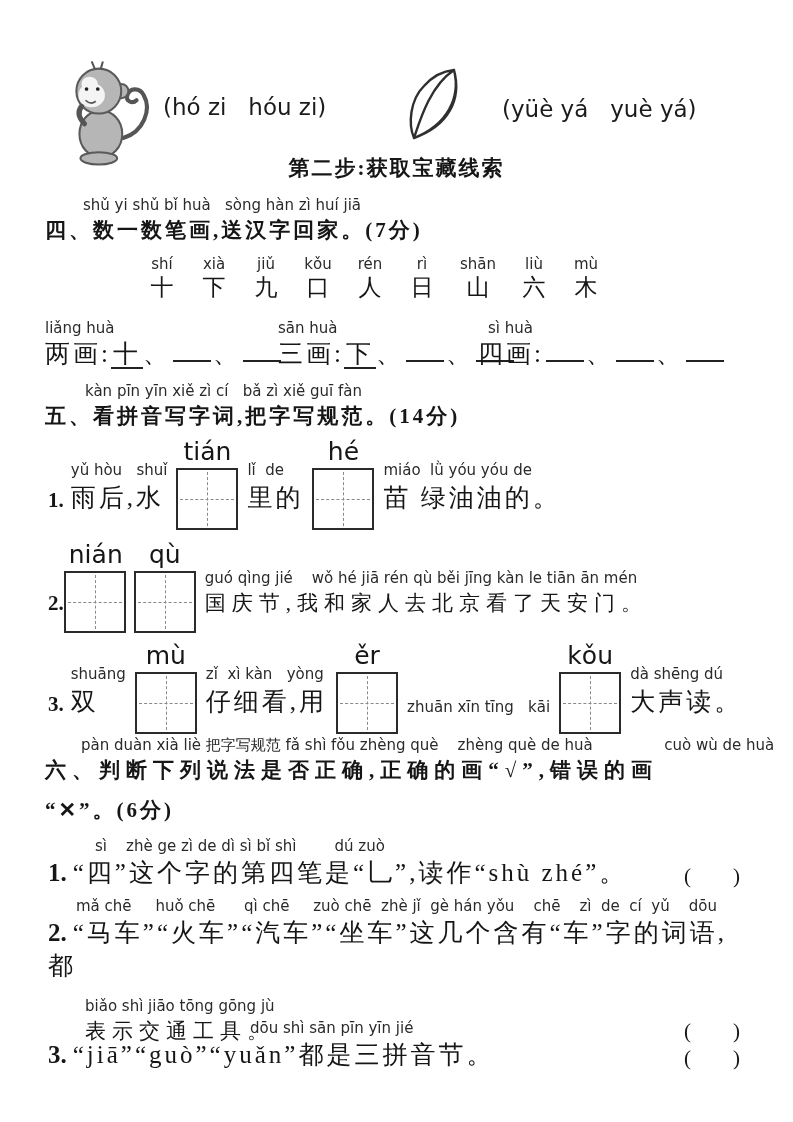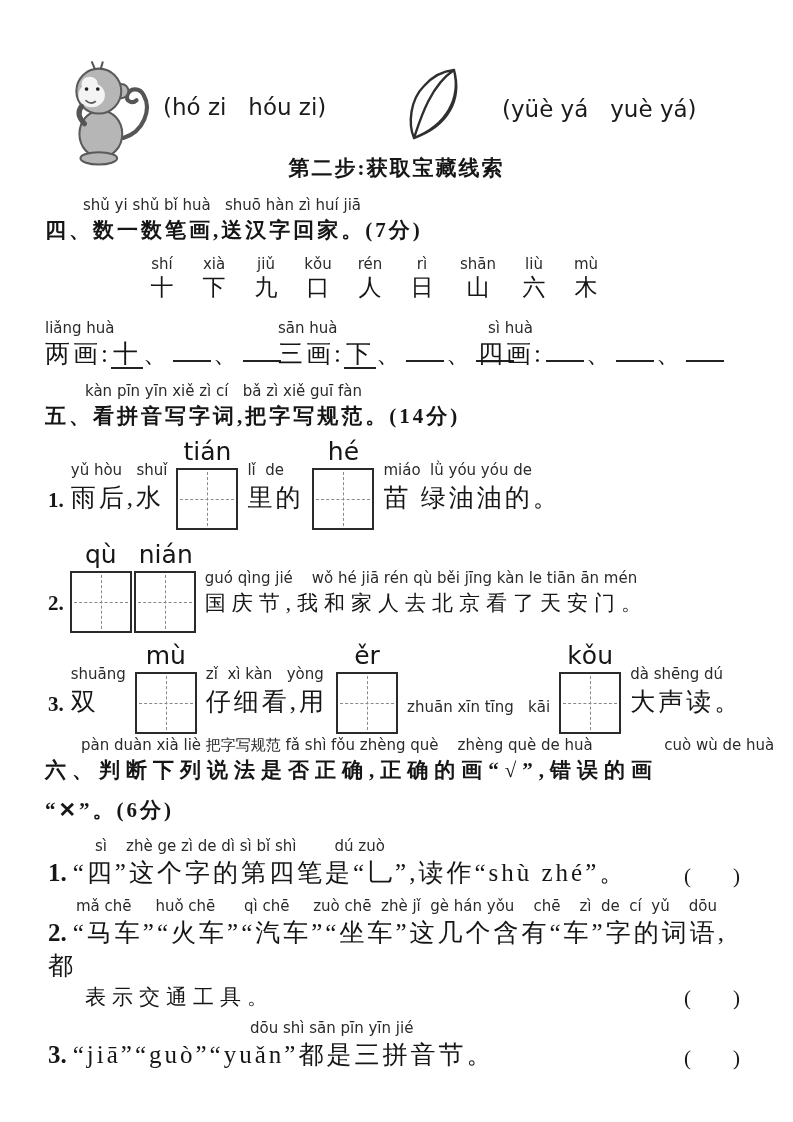--- a/index.html
+++ b/index.html
@@ -83,21 +83,21 @@
     <svg width="80" height="100" viewBox="0 0 80 100">
       <path d="M56,6 C64,36 50,62 16,74 C22,56 32,22 56,6 Z
                M56,6 C63,34 49,61 16,74 C10,60 12,36 26,22 C34,13 45,7 56,6 Z" fill="#ffffff" stroke="#2f2f2f" stroke-width="2.4" stroke-linejoin="round"></path>
     </svg>
   </div>
   <div class="abs py big" style="left:502px; top:96px;">(yüè yá   yuè yá)</div>
 
   <div class="abs header" style="left:0; top:154px; width:100%;">第二步:获取宝藏线索</div>
 
   <div class="abs" style="left:45px; top:197px;">
-    <div class="py" style="margin-left:38px;">shǔ yi shǔ bǐ huà   shuō hàn zì huí jiā</div>
+    <div class="py" style="margin-left:38px;">shǔ yi shǔ bǐ huà   sòng hàn zì huí jiā</div>
     <div class="stitle">四、数一数笔画,送汉字回家。(7分)</div>
   </div>
 
   <div class="abs charrow" style="left:148px; top:256px;">
     <div class="cunit">
       <div class="py">shí</div>
       <div class="zh">十</div>
     </div>
     <div class="cunit">
       <div class="py">xià</div>
@@ -176,26 +176,26 @@
       <div class="wbox"></div>
     </div>
     <div class="tunit">
       <div class="py">miáo  lǜ yóu yóu de</div>
       <div class="zh">苗 绿油油的。</div>
     </div>
   </div>
 
   <div class="qrow" style="left:48px; top:540px;">
     <div class="numu zh qn">2.</div>
-    <div class="bunit">
-      <div class="bpy">qù</div>
-      <div class="wbox"></div>
-    </div>
     <div class="bunit joined" style="margin-left:0;">
       <div class="bpy">nián</div>
+      <div class="wbox"></div>
+    </div>
+    <div class="bunit">
+      <div class="bpy">qù</div>
       <div class="wbox"></div>
     </div>
     <div class="tunit">
       <div class="py">guó qìng jié    wǒ hé jiā rén qù běi jīng kàn le tiān ān mén</div>
       <div class="zh-wide">国庆节,我和家人去北京看了天安门。</div>
     </div>
   </div>
 
   <div class="qrow" style="left:48px; top:641px;">
     <div class="numu zh qn">3.</div>
@@ -240,20 +240,21 @@
       <span class="zh qn">1.</span><span class="zh">“四”这个字的第四笔是“乚”,读作“shù zhé”。</span>
       <span class="bracket">(　　)</span>
     </div>
   </div>
 
   <div class="s6q" style="left:48px; top:898px;">
     <div class="py" style="margin-left:28px;">mǎ chē     huǒ chē      qì chē     zuò chē  zhè jǐ  gè hán yǒu    chē    zì  de  cí  yǔ    dōu</div>
     <div class="s6row">
       <span class="zh qn">2.</span><span class="zh">“马车”“火车”“汽车”“坐车”这几个含有“车”字的词语,都</span>
     </div>
+    <div class="py" style="margin-left:37px; margin-top:16px;">biǎo shì jiāo tōng gōng jù</div>
     <div class="s6row" style="margin-left:37px;">
       <span class="zh-wide">表示交通工具。</span>
       <span class="bracket">(　　)</span>
     </div>
   </div>
 
   <div class="s6q" style="left:48px; top:1020px;">
     <div class="py" style="margin-left:202px;">dōu shì sān pīn yīn jié</div>
     <div class="s6row">
       <span class="zh qn">3.</span><span class="zh">“jiā”“guò”“yuǎn”都是三拼音节。</span>

